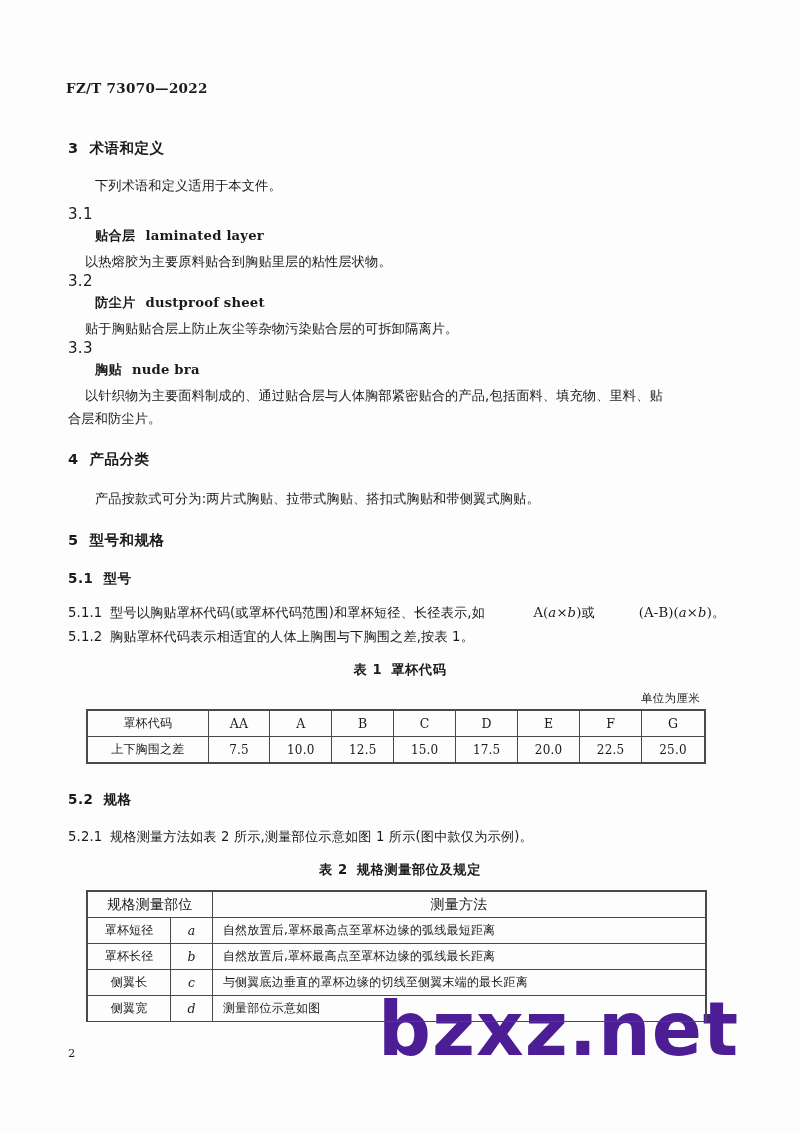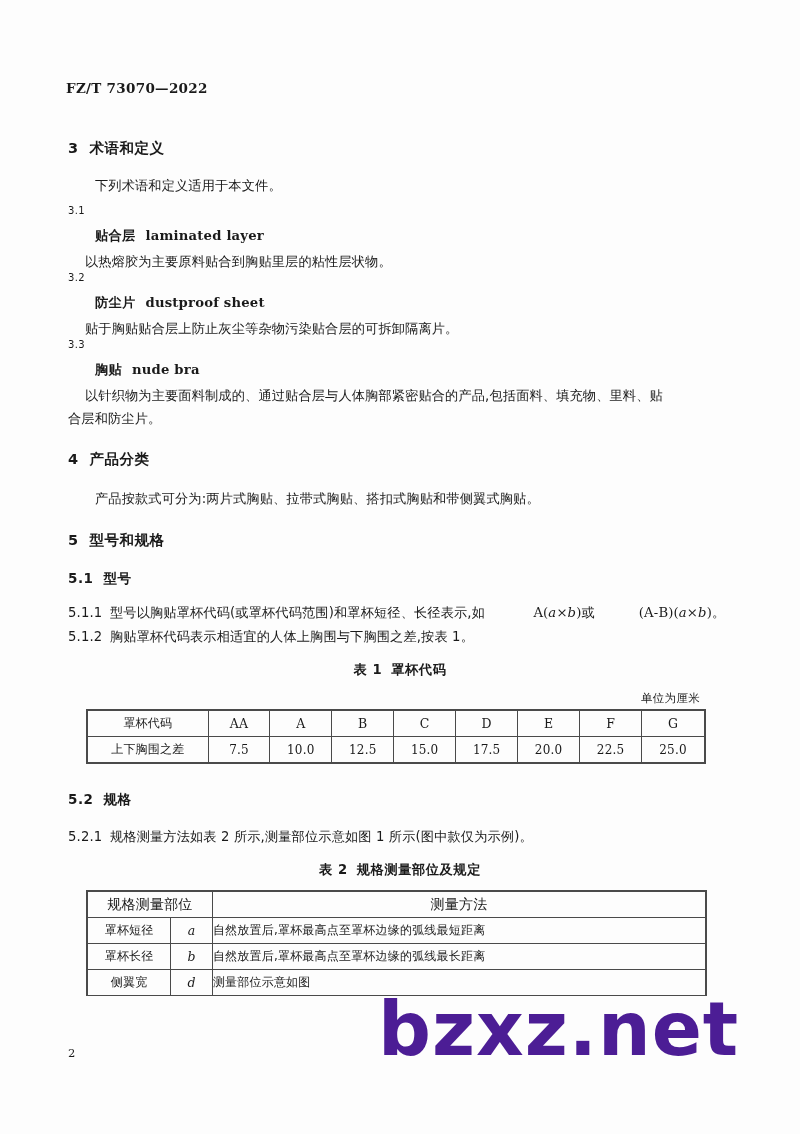--- a/index.html
+++ b/index.html
@@ -65,21 +65,21 @@
     letter-spacing: 0.5px;
   }
   .h2 .num { margin-right: 10px; }
 
   .para {
     font-size: 13.2px;
     line-height: 23px;
     letter-spacing: 0.15px;
   }
   .clause-num {
-    font-size: 10px;
+    font-size: 15px;
     letter-spacing: 0.3px;
   }
   .term {
     font-size: 13.2px;
     font-weight: bold;
     letter-spacing: 0.3px;
   }
   .term .en {
     font-family: "DejaVu Serif", serif;
     font-weight: bold;
@@ -134,21 +134,21 @@
   #table1 td { height: 25px; }
   #table1 td.rowhead { font-size: 12px; }
   #table1 td.num { font-family: "DejaVu Serif", serif; font-size: 12px; }
   #table1 td.code { font-family: "DejaVu Serif", serif; font-size: 12.5px; }
 
   
   #table2 { left: 86px; top: 890px; width: 621px; }
   #table2 td { height: 25px; }
   #table2 td.part { font-size: 12px; text-align: center; }
   #table2 td.sym { font-family: "DejaVu Serif", serif; font-style: italic; font-size: 12.5px; }
-  #table2 td.method { text-align: left; font-size: 12px; }
+  #table2 td.method { text-align: left; padding-left: 10px; font-size: 12px; }
   #table2 td.note { text-align: left; padding-left: 26px; font-size: 12px; font-weight: bold; height: 26px; }
   #table2 td.hdr { font-size: 14px; }
 
   
   .pagenum {
     position: absolute;
     left: 68px;
     top: 1046px;
     font-family: "DejaVu Serif", serif;
     font-size: 11.5px;
@@ -265,20 +265,25 @@
           <td class="part outer-l" style="width:83px;">罩杯短径</td>
           <td class="sym" style="width:41px;">a</td>
           <td class="method outer-r">自然放置后,罩杯最高点至罩杯边缘的弧线最短距离</td>
         </tr>
         <tr>
           <td class="part outer-l">罩杯长径</td>
           <td class="sym">b</td>
           <td class="method outer-r">自然放置后,罩杯最高点至罩杯边缘的弧线最长距离</td>
         </tr>
         <tr>
+          <td class="part outer-l">侧翼长</td>
+          <td class="sym">c</td>
+          <td class="method outer-r">与侧翼底边垂直的罩杯边缘的切线至侧翼末端的最长距离</td>
+        </tr>
+        <tr>
           <td class="part outer-l">侧翼宽</td>
           <td class="sym">d</td>
           <td class="method outer-r">测量部位示意如图</td>
         </tr>
       </tbody>
     </table>
 
     <div class="pagenum">2</div>
 
   </div>

